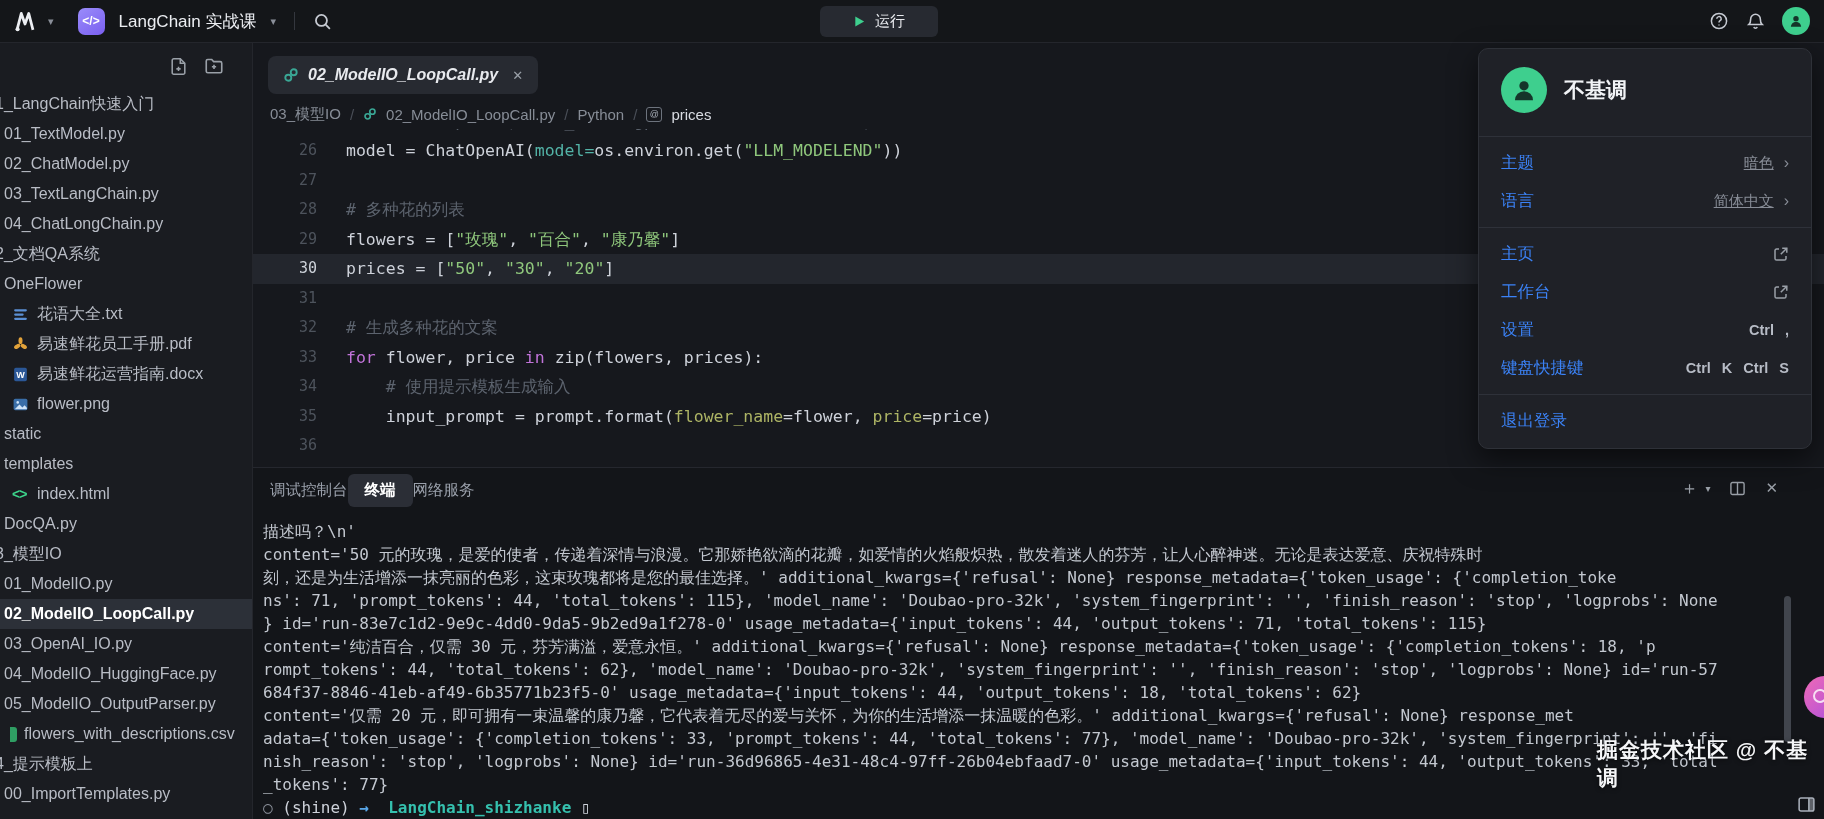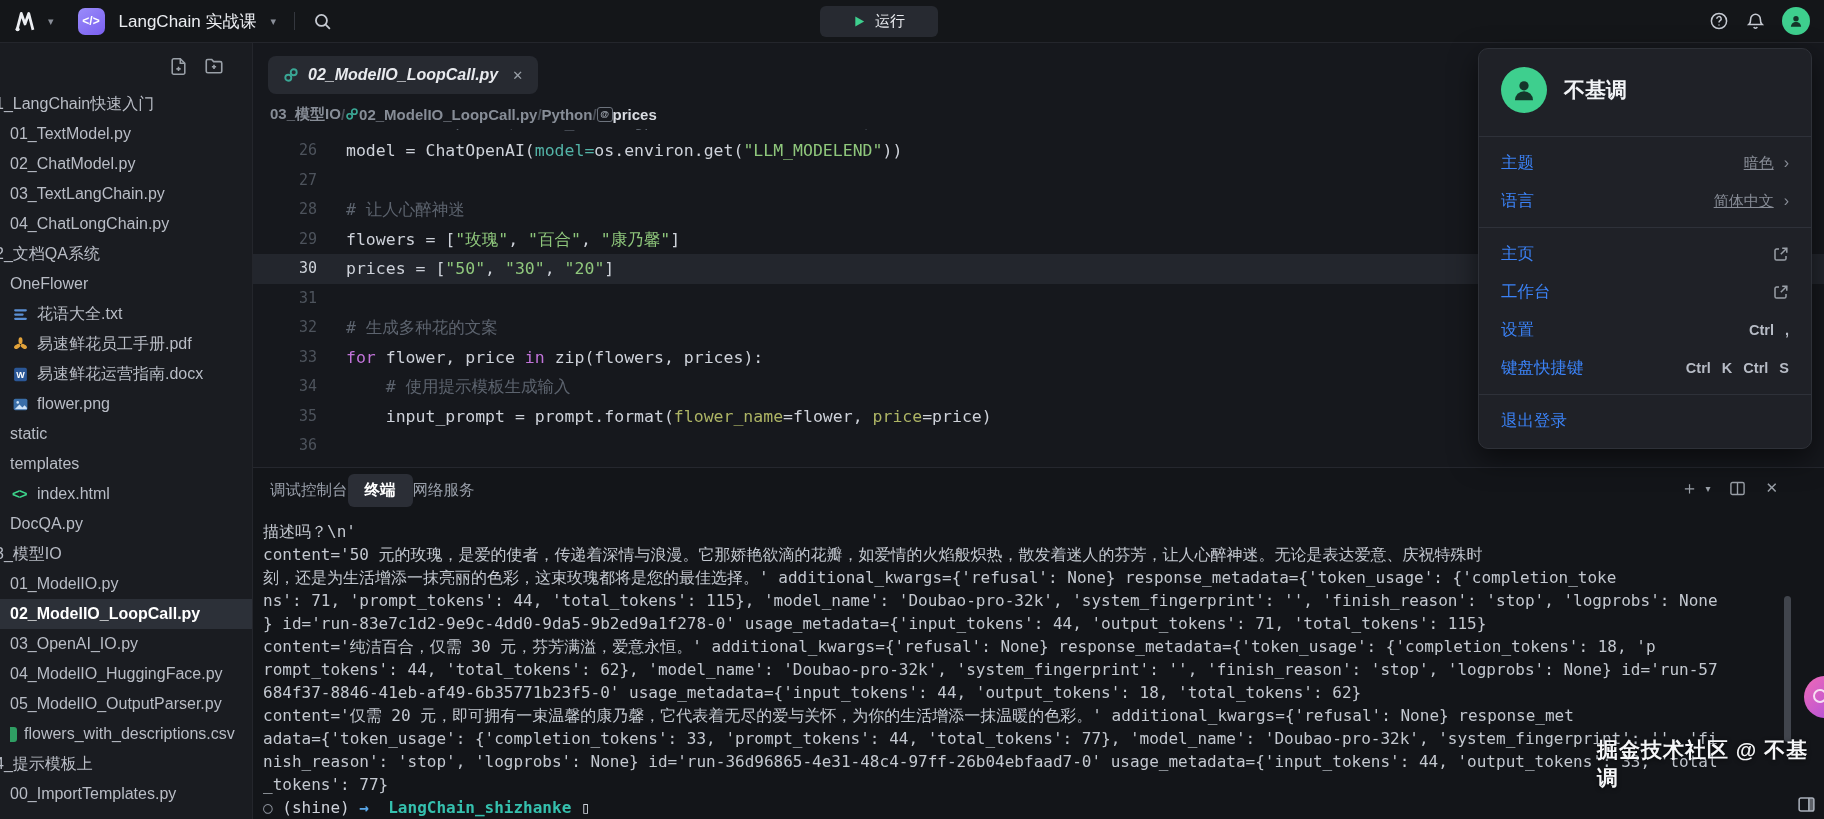--- a/index.html
+++ b/index.html
@@ -28,39 +28,39 @@
   
   .body { display:flex; height:776px; }
   .sidebar { width:253px; background:#1a1c21; border-right:1px solid #24262c;
     overflow:hidden; position:relative; }
   .sidebar-actions { height:46px; display:flex; align-items:center; justify-content:flex-end;
     gap:16px; padding-right:28px; }
   .file-tree { display:flex; flex-direction:column; }
   .tree-row { height:30px; display:flex; align-items:center; font-size:16px;
     color:#b9bdc6; white-space:nowrap; cursor:pointer; }
   .tree-row.ind0 { padding-left:2px; }
-  .tree-row.ind1 { padding-left:10px; }
+  .tree-row.ind1 { padding-left:4px; }
   .tree-row.ind2 { padding-left:12px; }
   .tree-row.cut .tree-label { margin-left:-7px; }
   .tree-row.selected { background:#2c3038; color:#ffffff; font-weight:700; }
   .file-icon { display:inline-flex; width:18px; margin-right:7px; align-items:center; }
   .csv-sliver { width:7px; height:15px; background:#2f9e63; border-radius:0 3px 3px 0;
     margin-right:7px; display:inline-block; }
   .tree-row.csvrow { padding-left:10px; }
 
   .main { flex:1; display:flex; flex-direction:column; position:relative; background:#16181d; }
 
   
   .tabstrip { height:57px; padding:13px 0 0 15px; }
   .tab { display:inline-flex; height:38px; align-items:center; gap:9px;
     background:#272a31; border-radius:8px; padding:0 15px; cursor:pointer; }
   .tab-title { font-style:italic; font-weight:700; font-size:16px; color:#e8eaee; }
   .tab-close { color:#9aa0a8; font-size:13px; margin-left:5px; }
-  .breadcrumb { height:30px; display:flex; align-items:center; padding-left:17px;
-    font-size:15px; color:#878d97;font-weight:bold; }
+  .breadcrumb { height:30px; display:flex; align-items:center; gap:9px; padding-left:17px;
+    font-size:15px; color:#878d97; }
   .bc-sep { color:#4a4f58; }
   .bc-sym { color:#d9dce2; }
   .var-icon { display:inline-flex; width:16px; height:15px; border:1px solid #6d737d;
     border-radius:3px; color:#aab0ba; font-size:9px; align-items:center; justify-content:center; }
 
   
   .code-area { height:343px; overflow:hidden; background:#16181d; }
   .code-scroll { margin-top:-22px; }
   .code-line { display:flex; height:29.5px; line-height:29.5px;
     font-family:"DejaVu Sans Mono","DejaVu Sans",monospace; font-size:16.5px; white-space:pre; }
@@ -331,21 +331,21 @@
         <span>Python</span>
         <span class="bc-sep">/</span>
         <span class="var-icon">@</span>
         <span class="bc-sym">prices</span>
       </div>
       <div class="code-area">
         <div class="code-scroll" id="code-lines">
             <div class="code-line"><span class="gutter">25</span><span class="code-text"><span class="tk-cm"># model = OpenAI(model_name="gpt-3.5-turbo-instruct")</span></span></div>
             <div class="code-line"><span class="gutter">26</span><span class="code-text"><span class="tk-pl">model = ChatOpenAI(</span><span class="tk-tl">model=</span><span class="tk-pl">os.environ.get(</span><span class="tk-st">"LLM_MODELEND"</span><span class="tk-pl">))</span></span></div>
             <div class="code-line"><span class="gutter">27</span><span class="code-text"></span></div>
-            <div class="code-line"><span class="gutter">28</span><span class="code-text"><span class="tk-cm"># 让人心醉神迷</span></span></div>
+            <div class="code-line"><span class="gutter">28</span><span class="code-text"><span class="tk-cm"># 多种花的列表</span></span></div>
             <div class="code-line"><span class="gutter">29</span><span class="code-text"><span class="tk-pl">flowers = [</span><span class="tk-st">"玫瑰"</span><span class="tk-pl">, </span><span class="tk-st">"百合"</span><span class="tk-pl">, </span><span class="tk-st">"康乃馨"</span><span class="tk-pl">]</span></span></div>
             <div class="code-line current"><span class="gutter">30</span><span class="code-text"><span class="tk-pl">prices = [</span><span class="tk-st">"50"</span><span class="tk-pl">, </span><span class="tk-st">"30"</span><span class="tk-pl">, </span><span class="tk-st">"20"</span><span class="tk-pl">]</span></span></div>
             <div class="code-line"><span class="gutter">31</span><span class="code-text"></span></div>
             <div class="code-line"><span class="gutter">32</span><span class="code-text"><span class="tk-cm"># 生成多种花的文案</span></span></div>
             <div class="code-line"><span class="gutter">33</span><span class="code-text"><span class="tk-kw">for</span><span class="tk-pl"> flower, price </span><span class="tk-kw">in</span><span class="tk-pl"> zip(flowers, prices):</span></span></div>
             <div class="code-line"><span class="gutter">34</span><span class="code-text"><span class="tk-cm">    # 使用提示模板生成输入</span></span></div>
             <div class="code-line"><span class="gutter">35</span><span class="code-text"><span class="tk-pl">    input_prompt = prompt.format(</span><span class="tk-ky">flower_name</span><span class="tk-pl">=flower, </span><span class="tk-ky">price</span><span class="tk-pl">=price)</span></span></div>
             <div class="code-line"><span class="gutter">36</span><span class="code-text"></span></div>
             <div class="code-line"><span class="gutter">37</span><span class="code-text"><span class="tk-cm">    # 得到模型的输出</span></span></div>
           </div>

